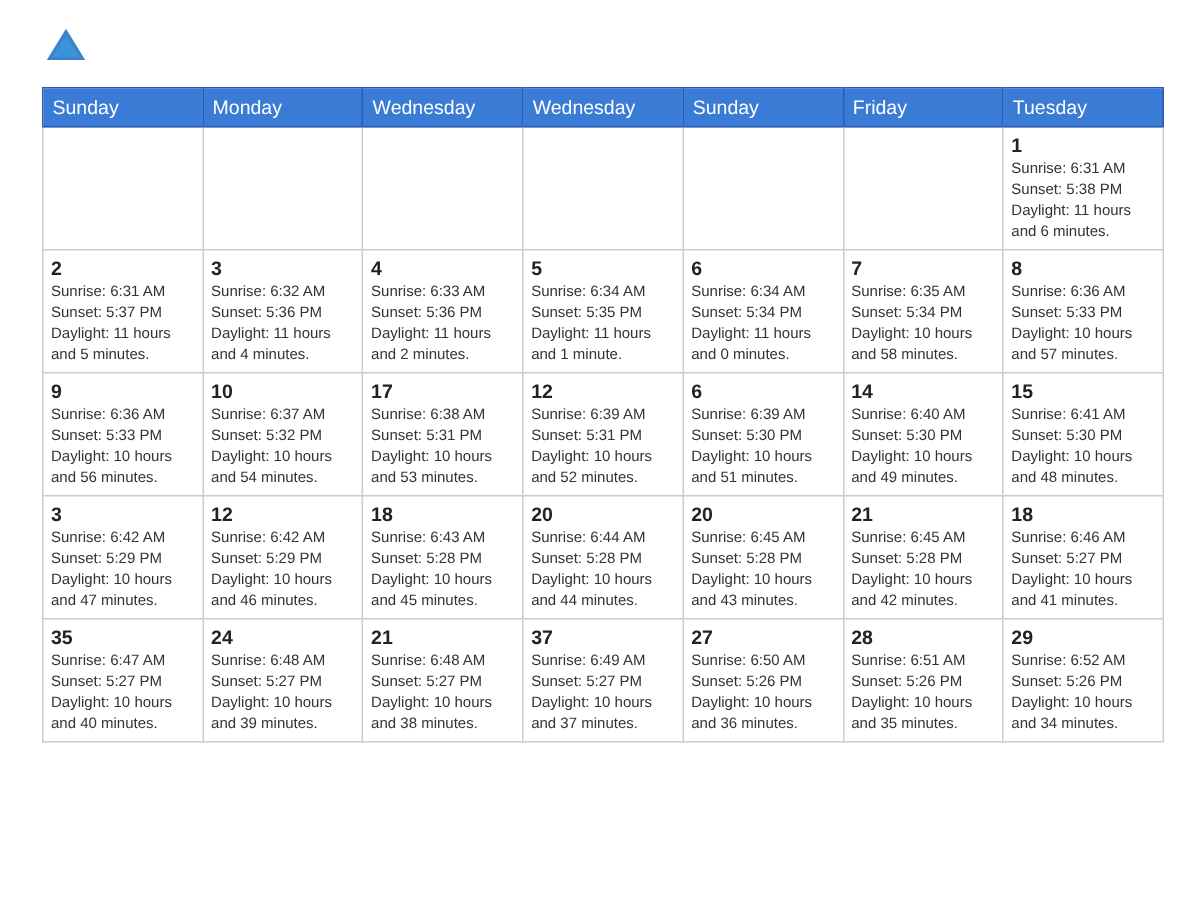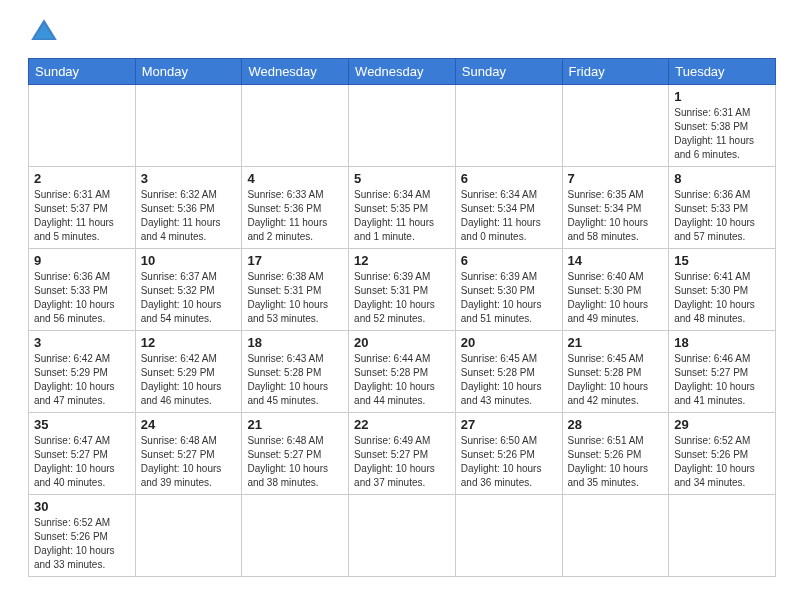--- a/index.html
+++ b/index.html
@@ -169,29 +169,20 @@
           <td><span class="day-number">18</span><span class="day-info">Sunrise: 6:43 AM<br>Sunset: 5:28 PM<br>Daylight: 10 hours<br>and 45 minutes.</span></td>
           <td><span class="day-number">20</span><span class="day-info">Sunrise: 6:44 AM<br>Sunset: 5:28 PM<br>Daylight: 10 hours<br>and 44 minutes.</span></td>
           <td><span class="day-number">20</span><span class="day-info">Sunrise: 6:45 AM<br>Sunset: 5:28 PM<br>Daylight: 10 hours<br>and 43 minutes.</span></td>
           <td><span class="day-number">21</span><span class="day-info">Sunrise: 6:45 AM<br>Sunset: 5:28 PM<br>Daylight: 10 hours<br>and 42 minutes.</span></td>
           <td><span class="day-number">18</span><span class="day-info">Sunrise: 6:46 AM<br>Sunset: 5:27 PM<br>Daylight: 10 hours<br>and 41 minutes.</span></td>
         </tr>
         <tr>
           <td><span class="day-number">35</span><span class="day-info">Sunrise: 6:47 AM<br>Sunset: 5:27 PM<br>Daylight: 10 hours<br>and 40 minutes.</span></td>
           <td><span class="day-number">24</span><span class="day-info">Sunrise: 6:48 AM<br>Sunset: 5:27 PM<br>Daylight: 10 hours<br>and 39 minutes.</span></td>
           <td><span class="day-number">21</span><span class="day-info">Sunrise: 6:48 AM<br>Sunset: 5:27 PM<br>Daylight: 10 hours<br>and 38 minutes.</span></td>
-          <td><span class="day-number">22</span><span class="day-info">Sunrise: 6:49 AM<br>Sunset: 5:27 PM<br>Daylight: 10 hours<br>and 37 minutes.</span></td>
+          <td><span class="day-number">37</span><span class="day-info">Sunrise: 6:49 AM<br>Sunset: 5:27 PM<br>Daylight: 10 hours<br>and 37 minutes.</span></td>
           <td><span class="day-number">27</span><span class="day-info">Sunrise: 6:50 AM<br>Sunset: 5:26 PM<br>Daylight: 10 hours<br>and 36 minutes.</span></td>
           <td><span class="day-number">28</span><span class="day-info">Sunrise: 6:51 AM<br>Sunset: 5:26 PM<br>Daylight: 10 hours<br>and 35 minutes.</span></td>
           <td><span class="day-number">29</span><span class="day-info">Sunrise: 6:52 AM<br>Sunset: 5:26 PM<br>Daylight: 10 hours<br>and 34 minutes.</span></td>
-        </tr>
-        <tr class="last-row">
-          <td><span class="day-number">30</span><span class="day-info">Sunrise: 6:52 AM<br>Sunset: 5:26 PM<br>Daylight: 10 hours<br>and 33 minutes.</span></td>
-          <td class="empty-cell"></td>
-          <td class="empty-cell"></td>
-          <td class="empty-cell"></td>
-          <td class="empty-cell"></td>
-          <td class="empty-cell"></td>
-          <td class="empty-cell"></td>
         </tr>
       </tbody>
   </table>
 </div>
 
 </body></html>

